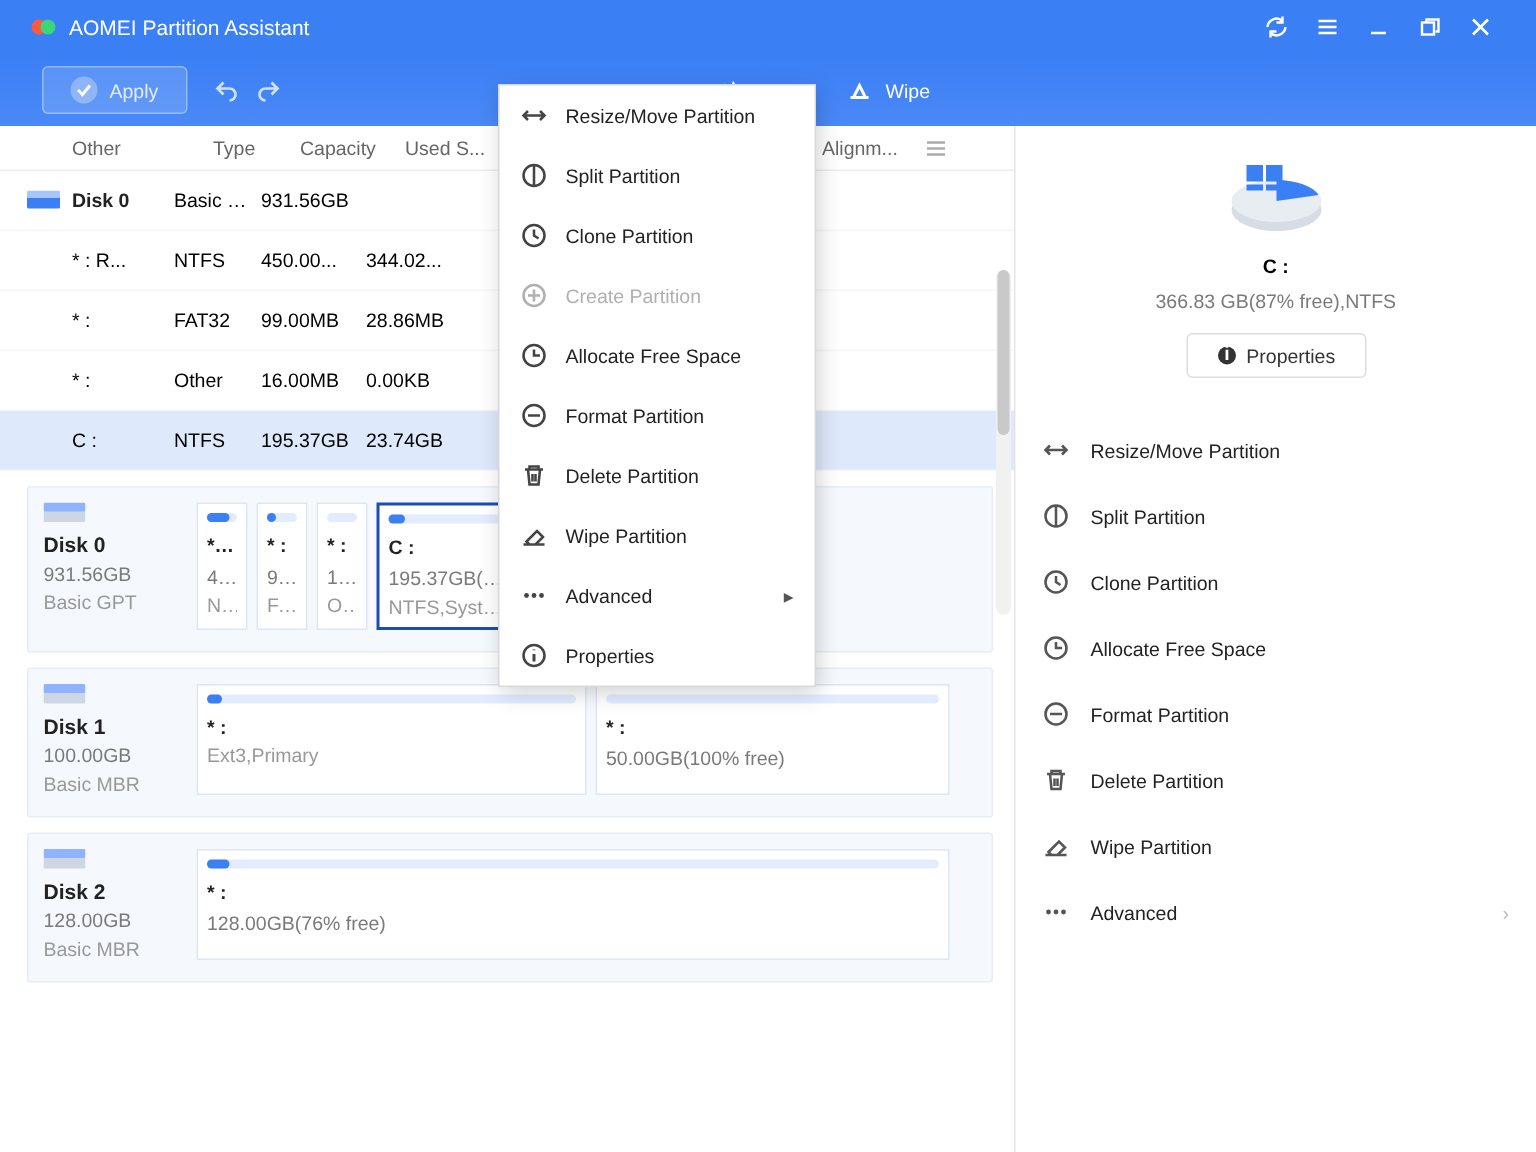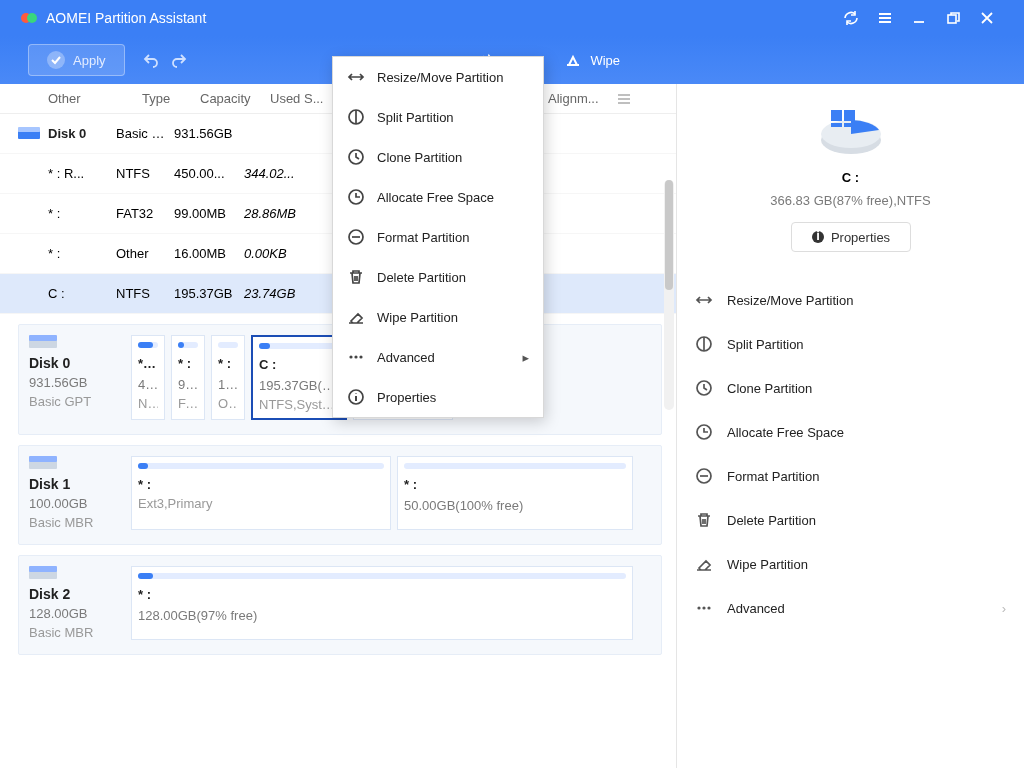--- a/index.html
+++ b/index.html
@@ -30,21 +30,21 @@
 .thead { height:30px; display:flex; align-items:center; color:#666; border-bottom:1px solid #eee; padding-left:18px; }
 .thead > div { padding:0 4px; overflow:hidden; white-space:nowrap; text-overflow:ellipsis; }
 .col-name{width:94px;} .col-type{width:58px;} .col-cap{width:70px;} .col-used{width:66px;} .col-spacer{width:212px;} .col-align{width:68px;}
 .thead .menuico{ width:28px; text-align:right; color:#aaa; }
 
 .rows { }
 .row { height:40px; display:flex; align-items:center; padding-left:18px; border-bottom:1px solid #f6f6f6; }
 .row .diskico{ width:26px; display:flex; align-items:center; }
 .row.selected{ background:#dee9fb; }
 .row > .c{ overflow:hidden; white-space:nowrap; text-overflow:ellipsis; padding:0 4px; }
-.row .n{width:68px;} .row .t{width:58px;} .row .cap{width:70px;} .row .u{width:66px;font-style:italic;} .row .sp{width:212px;} .row .a{width:68px;}
+.row .n{width:68px;} .row .t{width:58px;} .row .cap{width:70px;} .row .u{width:66px;} .row .sp{width:212px;} .row .a{width:68px;}
 .row .bold{ font-weight:600; color:#222; }
 
 .scrollbar{ position:absolute; right:2px; top:96px; width:10px; height:230px; background:#f1f1f1; border-radius:5px; }
 .scrollbar .thumb{ position:absolute; left:1px; width:8px; top:0; height:110px; background:#c9c9c9; border-radius:4px; }
 
 
 .diskpanel{ margin:10px 14px 0 18px; background:#f5f8fc; border:1px solid #e6edf7; border-radius:2px; padding:10px 10px 14px 10px; }
 .diskpanel .head{ display:flex; gap:10px; }
 .dinfo{ width:92px; }
 .dinfo .dicon{ width:28px; height:14px; margin-bottom:6px; }
@@ -336,21 +336,21 @@
       <div class="dname">Disk 2</div>
       <div class="dsize">128.00GB</div>
       <div class="dtype">Basic MBR</div>
     </div>
     <div class="parts">
               <div class="part " style="width:502px">
       <div class="bar">
                   <div class="fill" style="width:3%"></div>
                 </div>
       <div class="pn">* :</div>
-      <div class="pd">128.00GB(97% free)</div>
+      <div class="pd">128.00GB(76% free)</div>
               </div>
             </div>
   </div>
         </div>
       </div>
   </div>
 
   <div class="right">
     <div class="pie">
       <svg viewBox="0 0 80 60">
@@ -468,20 +468,29 @@
     </div>
     <div class="item">
       <span class="itemico">
         <svg width="18" height="18" viewBox="0 0 18 18" stroke="#444" stroke-width="1.7" fill="none">
           <circle cx="9" cy="9" r="7"></circle>
           <path d="M9 5v4l3 2"></path>
         </svg>
       </span>
       <span>Clone Partition</span>
     </div>
+    <div class="item disabled">
+      <span class="itemico">
+        <svg width="18" height="18" viewBox="0 0 18 18" stroke="#b0b0b0" stroke-width="1.7" fill="none">
+          <circle cx="9" cy="9" r="7"></circle>
+          <path d="M9 5v8M5 9h8"></path>
+        </svg>
+      </span>
+      <span>Create Partition</span>
+    </div>
     <div class="item">
       <span class="itemico">
         <svg width="18" height="18" viewBox="0 0 18 18" stroke="#444" stroke-width="1.7" fill="none">
           <circle cx="9" cy="9" r="7"></circle>
           <path d="M9 5v4h4"></path>
         </svg>
       </span>
       <span>Allocate Free Space</span>
     </div>
     <div class="item">

